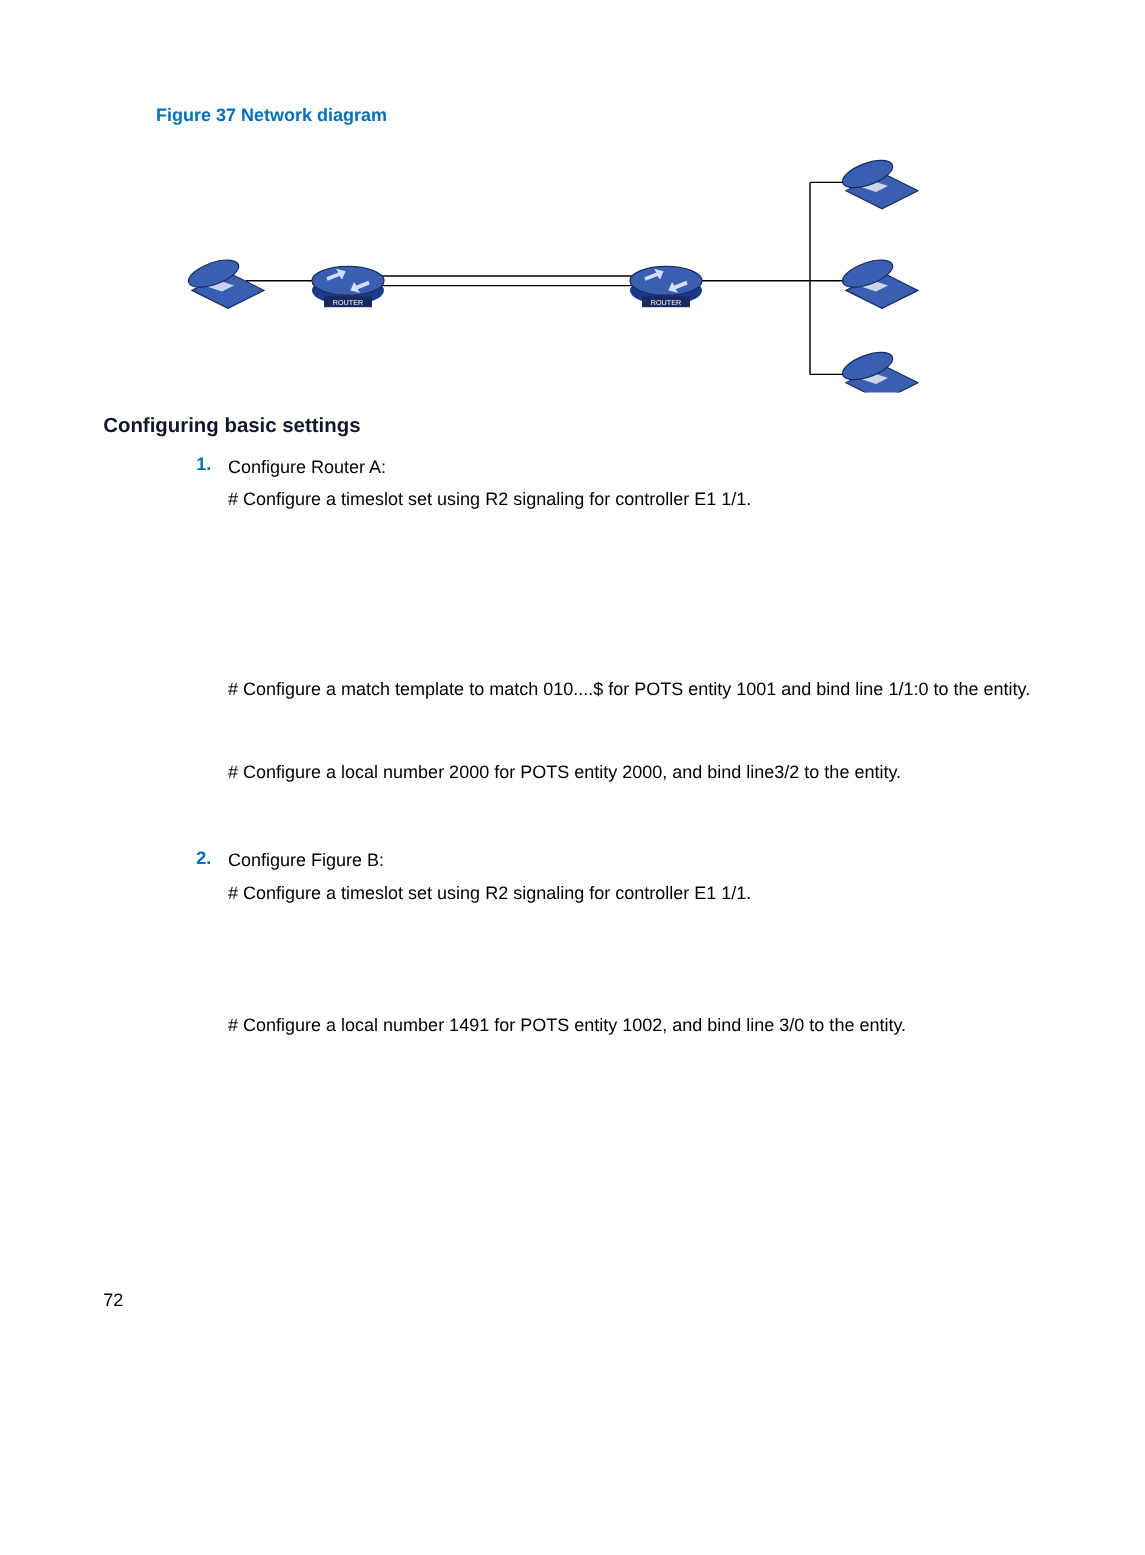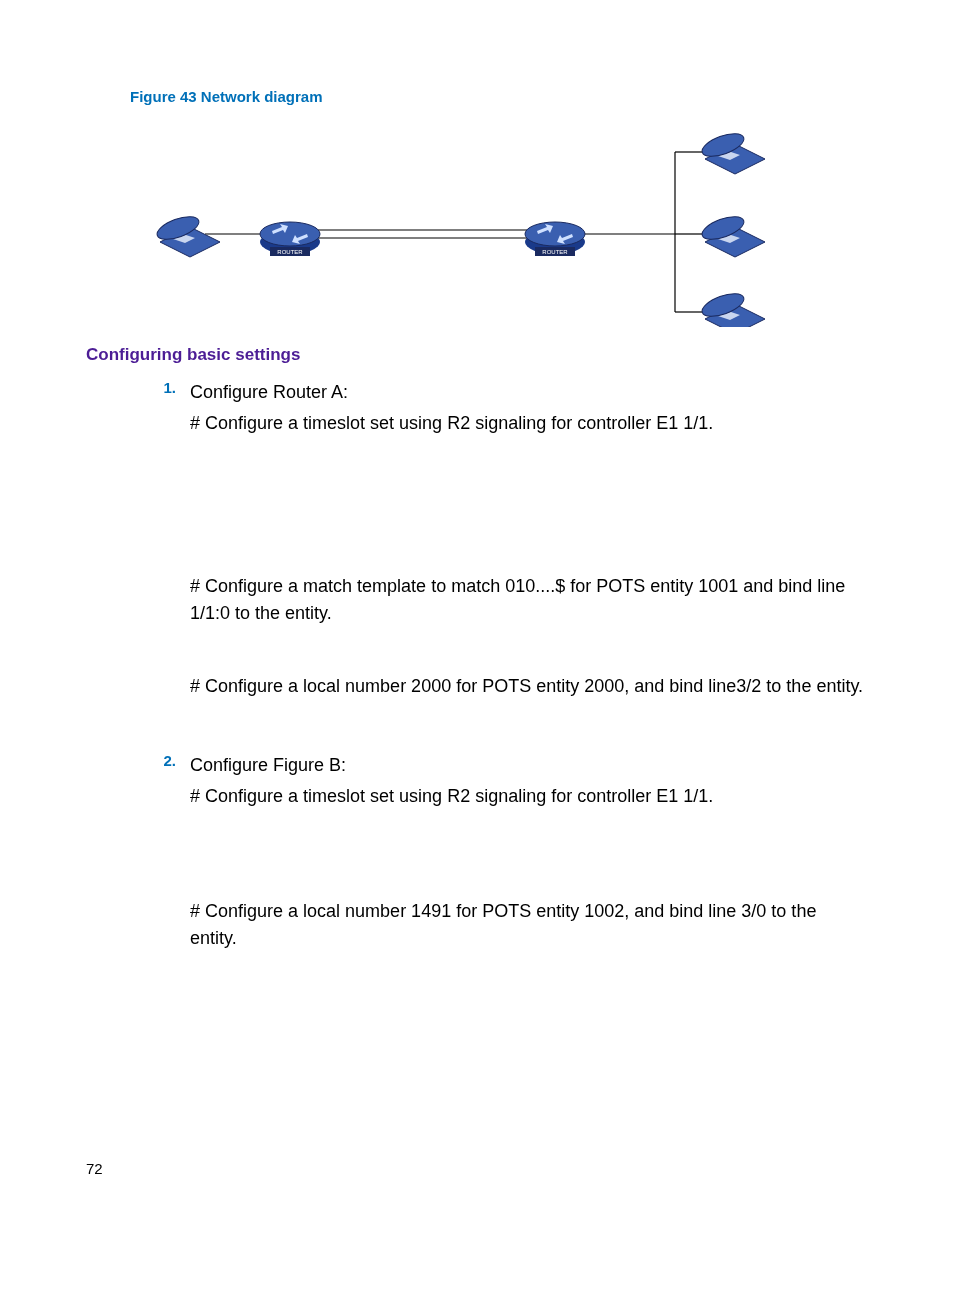--- a/index.html
+++ b/index.html
@@ -21,60 +21,60 @@
     margin-left: 44px;
     margin-bottom: 12px;
   }
   .diagram-area {
     position: relative;
     height: 210px;
     margin-left: 44px;
     margin-bottom: 18px;
   }
   .section-heading {
-    color: #4c1d95;
+    color: #0f172a;
     font-weight: bold;
     font-size: 17px;
     margin-bottom: 14px;
   }
   .step {
     display: flex;
     margin-bottom: 6px;
   }
   .step-num {
     width: 90px;
     text-align: right;
     padding-right: 14px;
     color: #0070b8;
     font-weight: bold;
     font-size: 15px;
     flex-shrink: 0;
   }
   .step-body {
     flex: 1;
-    font-size: 18px;
+    font-size: 15px;
     line-height: 1.5;
   }
   .step-body p { margin: 0 0 4px 0; }
   .gap-med { height: 42px; }
   .gap-large { height: 132px; }
   .gap-xlarge { height: 174px; }
   .page-num {
     font-size: 15px;
     margin-top: 30px;
   }
   
   .diagram-svg { width: 660px; height: 210px; }
 </style>
 </head>
 <body>
 
 <div class="page">
 
-  <div class="figure-title">Figure 43 Network diagram</div>
+  <div class="figure-title">Figure 37 Network diagram</div>
 
   <div class="diagram-area">
     <svg class="diagram-svg" viewBox="0 0 660 210">
 
       <line x1="75" y1="117" x2="130" y2="117" stroke="#000" stroke-width="1.2"></line>
       <line x1="185" y1="113" x2="400" y2="113" stroke="#000" stroke-width="1.2"></line>
       <line x1="185" y1="121" x2="400" y2="121" stroke="#000" stroke-width="1.2"></line>
       <line x1="455" y1="117" x2="545" y2="117" stroke="#000" stroke-width="1.2"></line>
       <line x1="545" y1="35" x2="545" y2="195" stroke="#000" stroke-width="1.2"></line>
       <line x1="545" y1="35" x2="575" y2="35" stroke="#000" stroke-width="1.2"></line>

